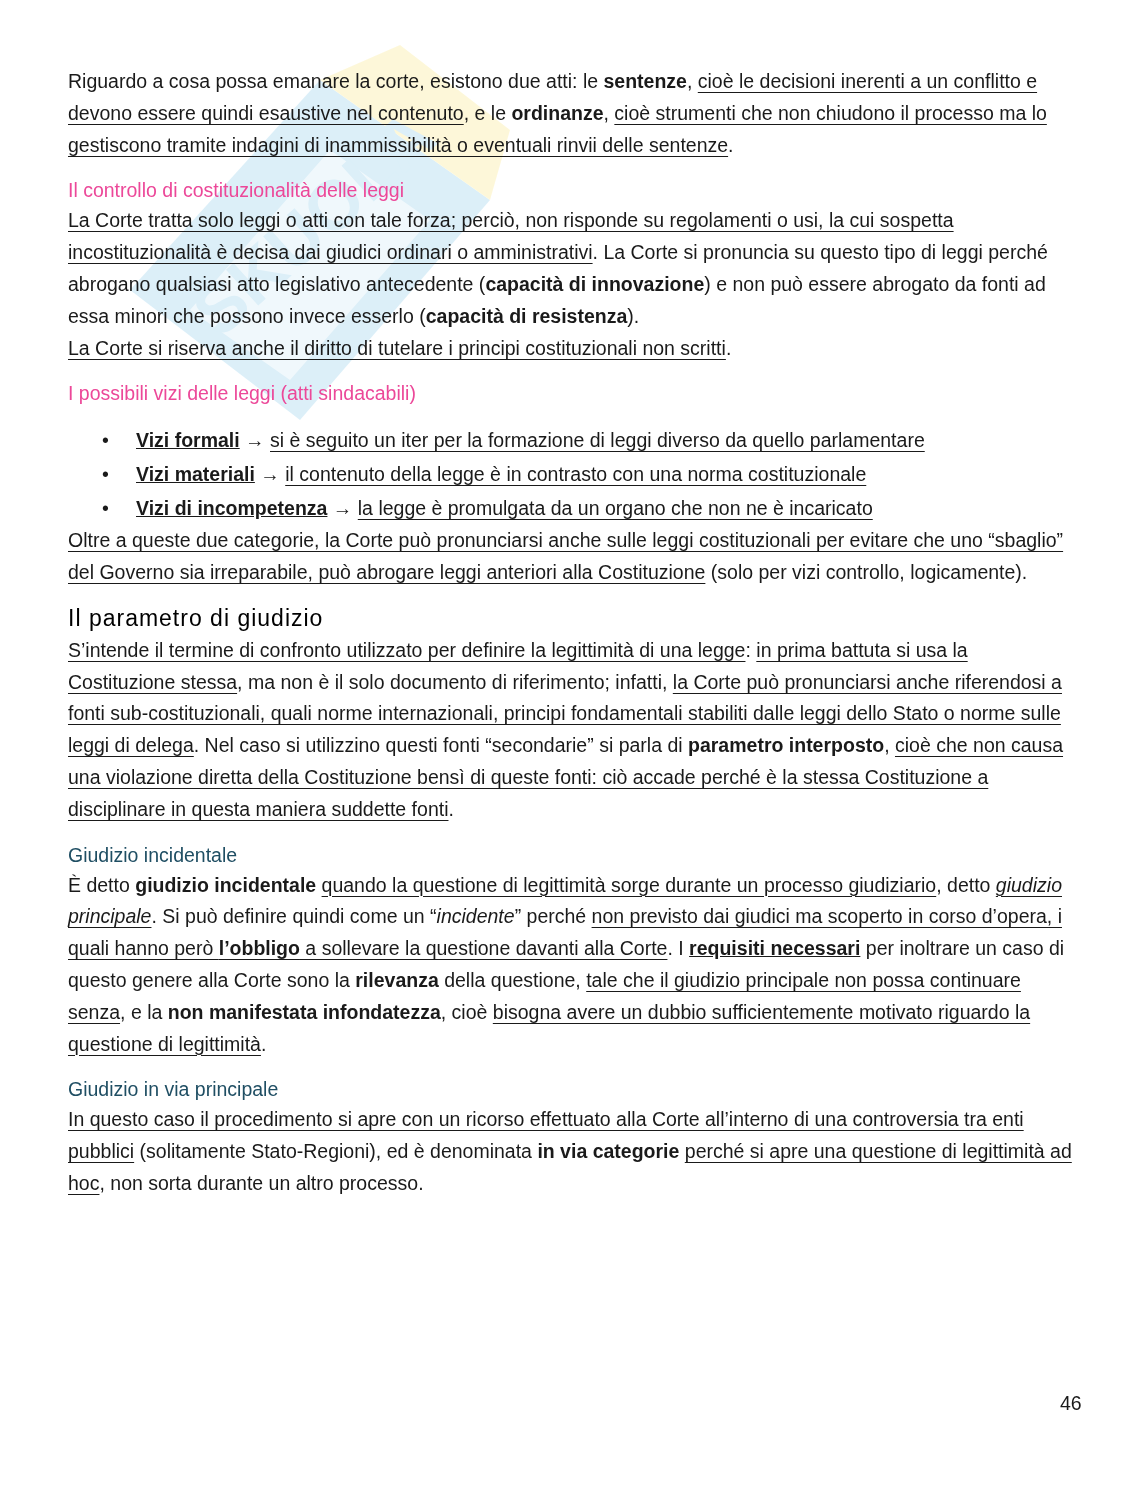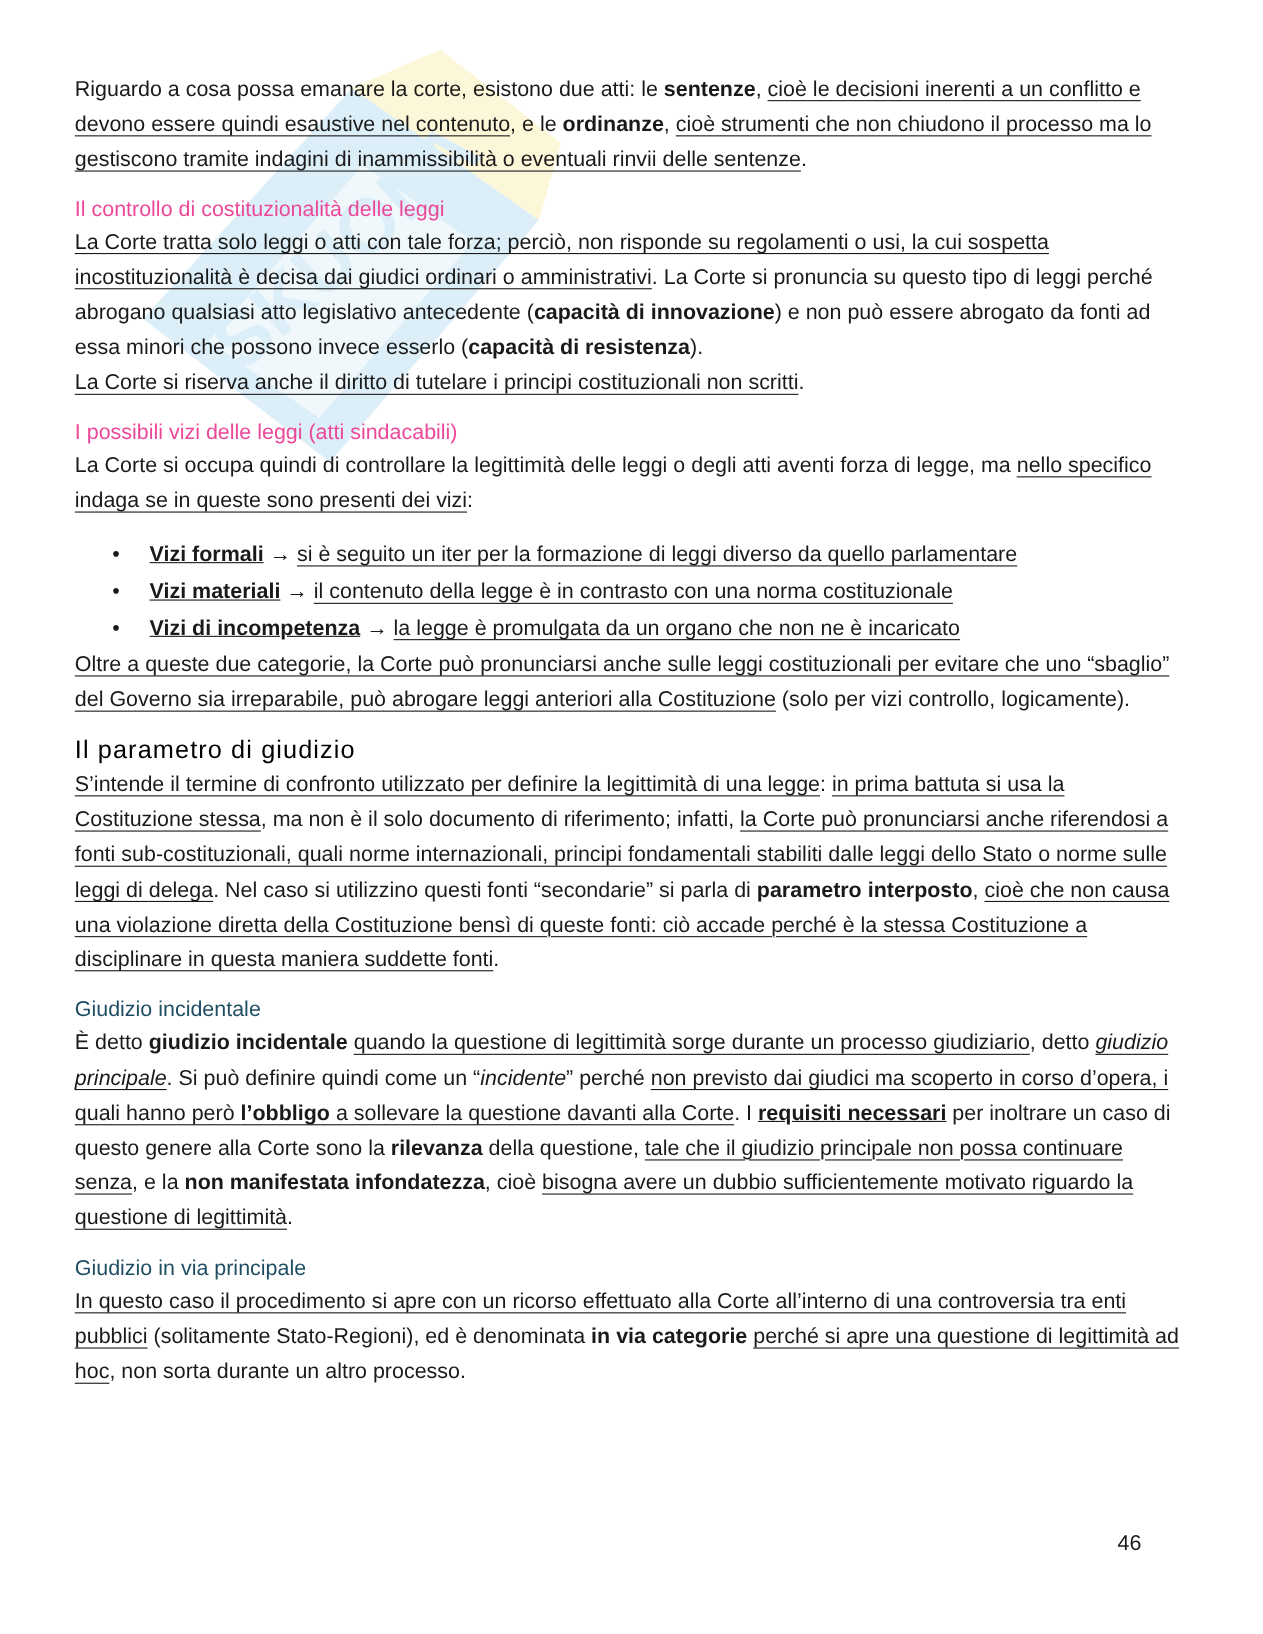--- a/index.html
+++ b/index.html
@@ -20,21 +20,21 @@
   .bi { font-weight: bold; }
   .b { font-weight: bold; text-decoration: underline; }
   .i { font-style: italic; }
   .h3 { font-size: 19.5px; color: #ec4899; line-height: 30px; margin-top: 14px; }
   .h2 { font-size: 23px; color: #000000; letter-spacing: 1px; line-height: 34px; margin-top: 12px; }
   .h3b { font-size: 19.5px; color: #1f4e63; line-height: 30px; margin-top: 14px; }
   .gap { }
   ul.vizi { list-style: none; margin: 16px 0 0 0; padding: 0; }
   ul.vizi li { position: relative; padding-left: 68px; font-size: 19.5px; line-height: 33.6px; }
   ul.vizi li .bullet { position: absolute; left: 34px; top: 0; }
-  .pagenum { position: absolute; left: 1016px; top: 1392px; font-size: 19.5px; color: #1a1a1a; }
+  .pagenum { position: absolute; left: 1060px; top: 1392px; font-size: 19.5px; color: #1a1a1a; }
 </style>
 </head>
 <body>
 
 <svg class="watermark" viewBox="0 0 470 420">
   <polygon points="60,250 250,40 420,160 230,380" fill="#2a9fd8"></polygon>
   <polygon points="250,40 330,5 440,90 420,160" fill="#f5d21c"></polygon>
   <polygon points="120,270 260,110 360,180 220,340" fill="#ffffff" opacity="0.6"></polygon>
   <text x="150" y="300" font-size="70" font-weight="bold" fill="#2a9fd8" transform="rotate(-42 150 300)" font-family="Liberation Sans, sans-serif">SKUOLA</text>
 </svg>
@@ -47,23 +47,20 @@
 
   <div class="h3">Il controllo di costituzionalità delle leggi</div>
   <p>
     <span class="u">La Corte tratta solo leggi o atti con tale forza; perciò, non risponde su regolamenti o usi, la cui sospetta incostituzionalità è decisa dai giudici ordinari o amministrativi</span><span>. La Corte si pronuncia su questo tipo di leggi perché abrogano qualsiasi atto legislativo antecedente (</span><span class="bi">capacità di innovazione</span><span>) e non può essere abrogato da fonti ad essa minori che possono invece esserlo (</span><span class="bi">capacità di resistenza</span><span>).</span>
   </p>
   <p class="gap">
     <span class="u">La Corte si riserva anche il diritto di tutelare i principi costituzionali non scritti</span><span>.</span>
   </p>
 
   <div class="h3">I possibili vizi delle leggi (atti sindacabili)</div>
-  <p>
-    <span>La Corte si occupa quindi di controllare la legittimità delle leggi o degli atti aventi forza di legge, ma </span><span class="u">nello specifico indaga se in queste sono presenti dei vizi</span><span>:</span>
-  </p>
   <ul class="vizi">
     <li>
       <span class="bullet">•</span>
       <span class="b">Vizi formali</span>
       <span>→</span>
       <span class="u">si è seguito un iter per la formazione di leggi diverso da quello parlamentare</span>
     </li>
     <li>
       <span class="bullet">•</span>
       <span class="b">Vizi materiali</span>

